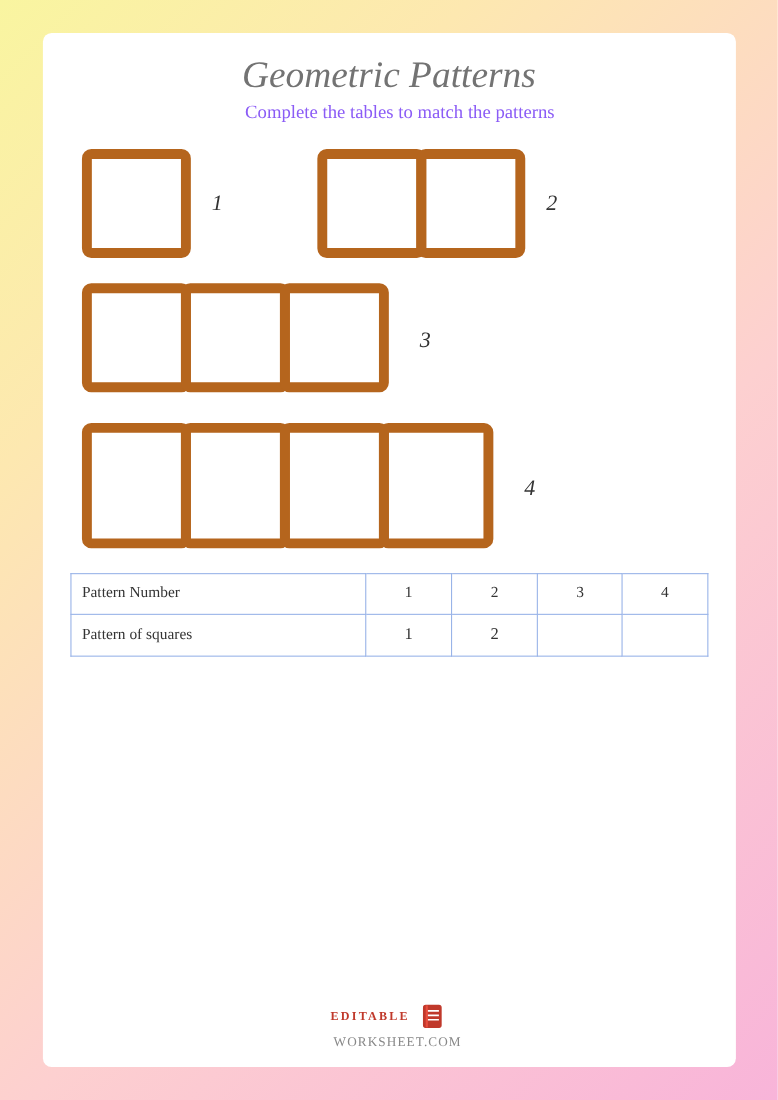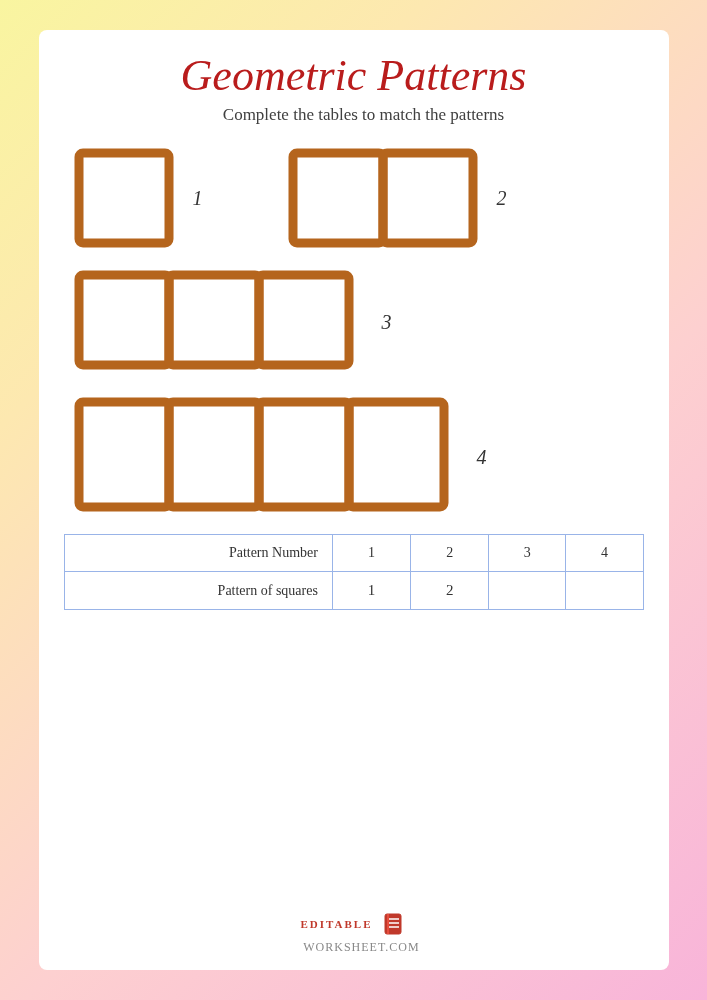--- a/index.html
+++ b/index.html
@@ -22,30 +22,30 @@
       border-radius: 8px;
       display: flex;
       flex-direction: column;
       align-items: center;
       padding: 20px 30px 15px 30px;
       position: relative;
     }
 
     .title {
       font-family: 'Georgia', serif;
-      font-size: 44px;
-      color: #b91c1c;
+      font-size: 34px;
+      color: #737373;
       font-weight: normal;
       margin-bottom: 4px;
       font-style: italic;
     }
 
     .subtitle {
       font-size: 17px;
-      color: #404040;
+      color: #8b5cf6;
       margin-bottom: 18px;
       margin-left: 20px;
     }
 
     .patterns-area {
       width: 100%;
       display: flex;
       flex-direction: column;
       align-items: flex-start;
       gap: 10px;
@@ -97,21 +97,21 @@
     }
 
     .data-table td {
       border: 1.5px solid #99b4e8;
       padding: 10px 14px;
       text-align: center;
       color: #333;
     }
 
     .data-table td:first-child {
-      text-align: right;
+      text-align: left;
       padding-left: 10px;
       font-size: 14px;
     }
 
     .data-table tr:first-child td {
       font-size: 14px;
     }
 
     .footer {
       margin-top: auto;

